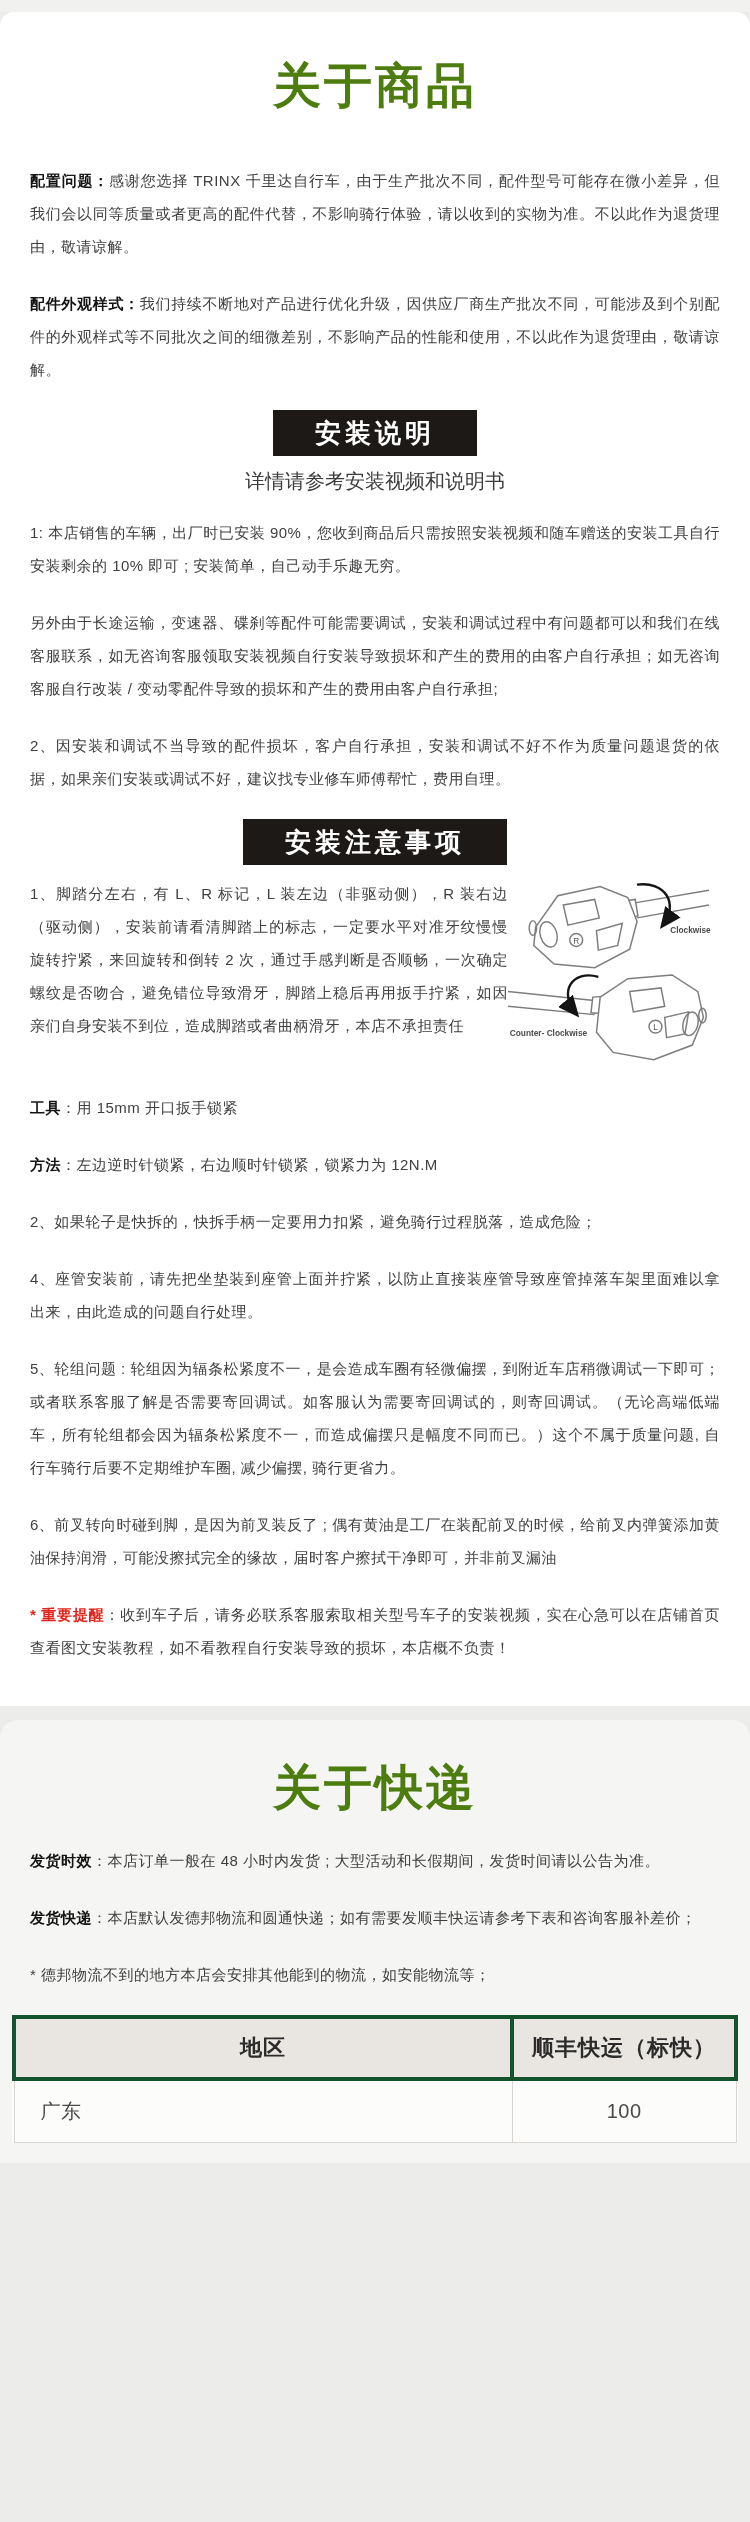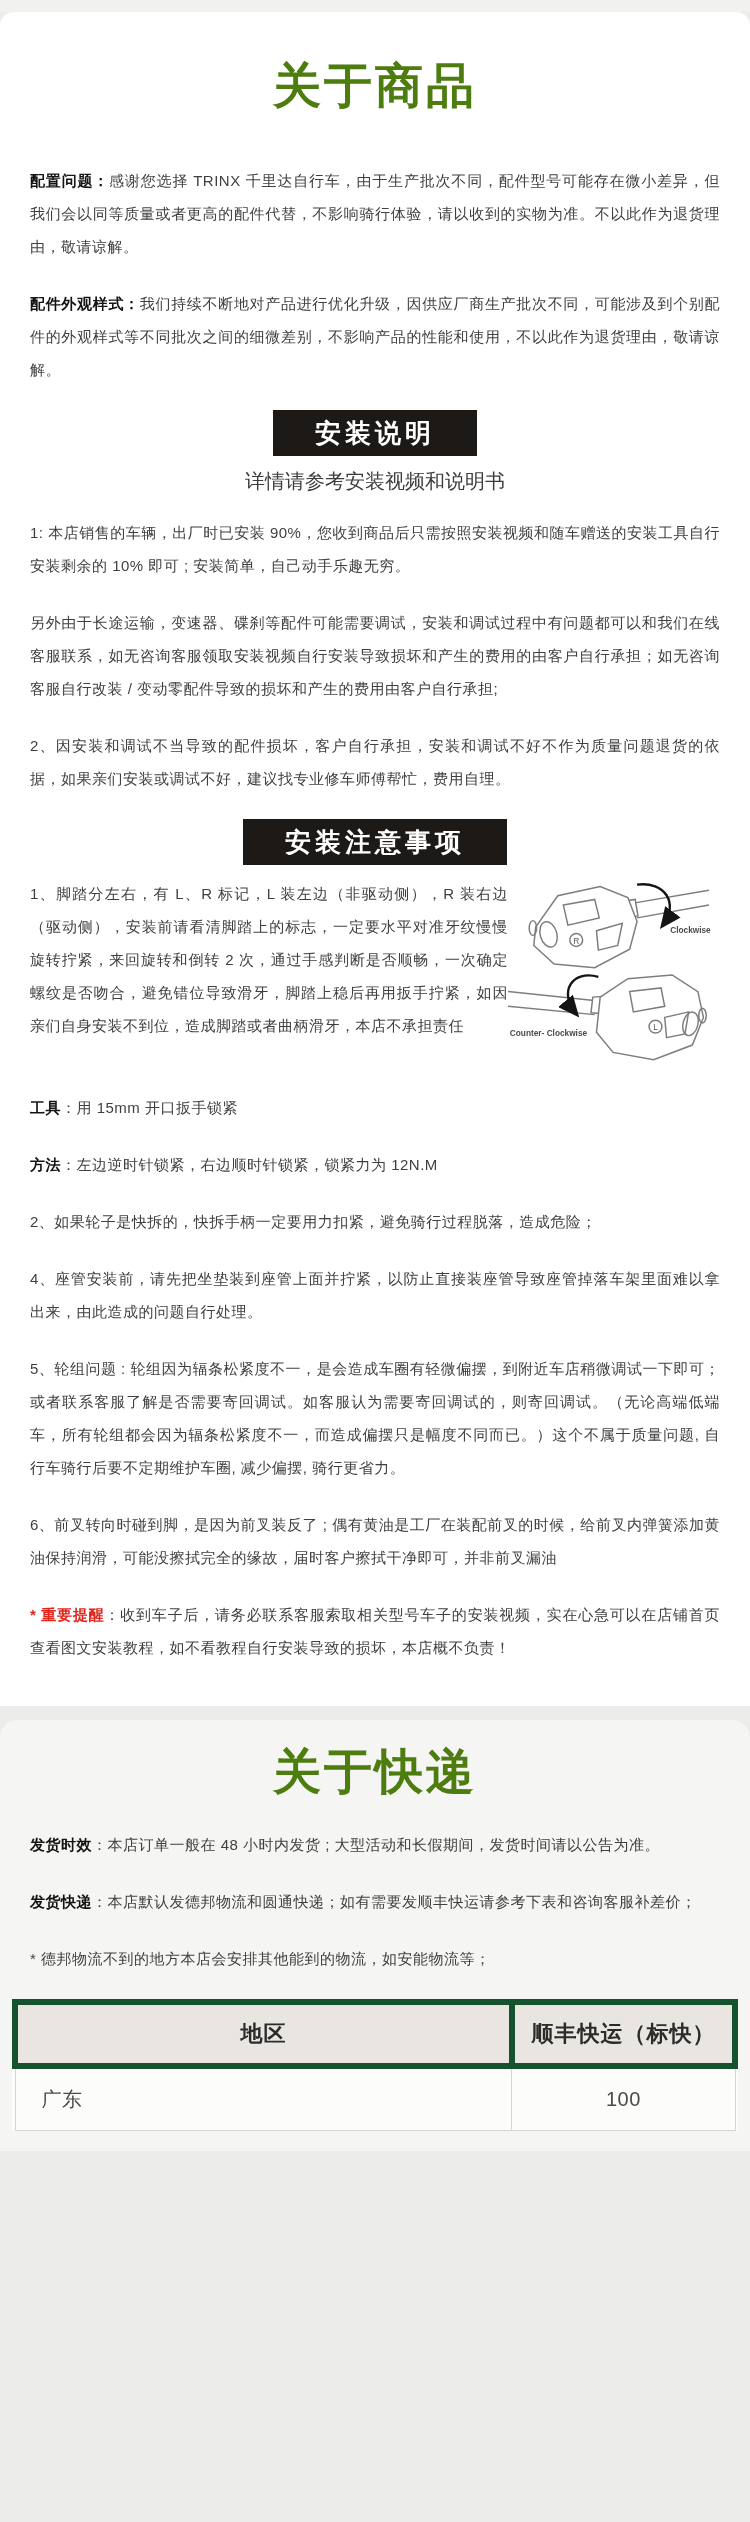--- a/index.html
+++ b/index.html
@@ -34,28 +34,28 @@
     font-size:20px;line-height:26px;color:#3c3c3c;
     text-align:center;margin:0 0 22px 0;
   }
   .note-row{display:flex;align-items:flex-start;gap:0;margin:0 0 20px 0;}
   .note-row .txt{flex:1 1 auto;margin-bottom:0;}
   .pedal-fig{flex:0 0 auto;width:212px;height:192px;margin-top:2px;}
   .card-gray{
     background:#f5f5f3;border-radius:18px 18px 0 0;
     padding:26px 30px 20px 30px;margin-top:14px;
   }
-  .card-gray .big-title{margin:0 0 30px 0;text-align:center;}
+  .card-gray .big-title{margin:16px 0 30px 0;text-align:center;}
   .ship-table{
     border-collapse:collapse;table-layout:fixed;
     width:calc(100% + 36px);margin:20px -18px 0 -18px;
     background:#fcfcfb;
   }
   .ship-table th{
-    background:#e9e6e2;border:6px solid #14532d;
+    background:#e9e6e2;border:4px solid #14532d;
     font-size:22px;font-weight:700;color:#2b2b2b;
     height:56px;text-align:center;letter-spacing:1px;
   }
   .ship-table td{
     border:1px solid #d8d5d0;font-size:20px;color:#4a4a4a;
     line-height:31px;padding:15px 12px 15px 26px;text-align:left;
     letter-spacing:0.5px;
   }
   .ship-table td.price{text-align:center;padding:15px 4px;}
   svg text{font-family:"Liberation Sans","DejaVu Sans",sans-serif;}

